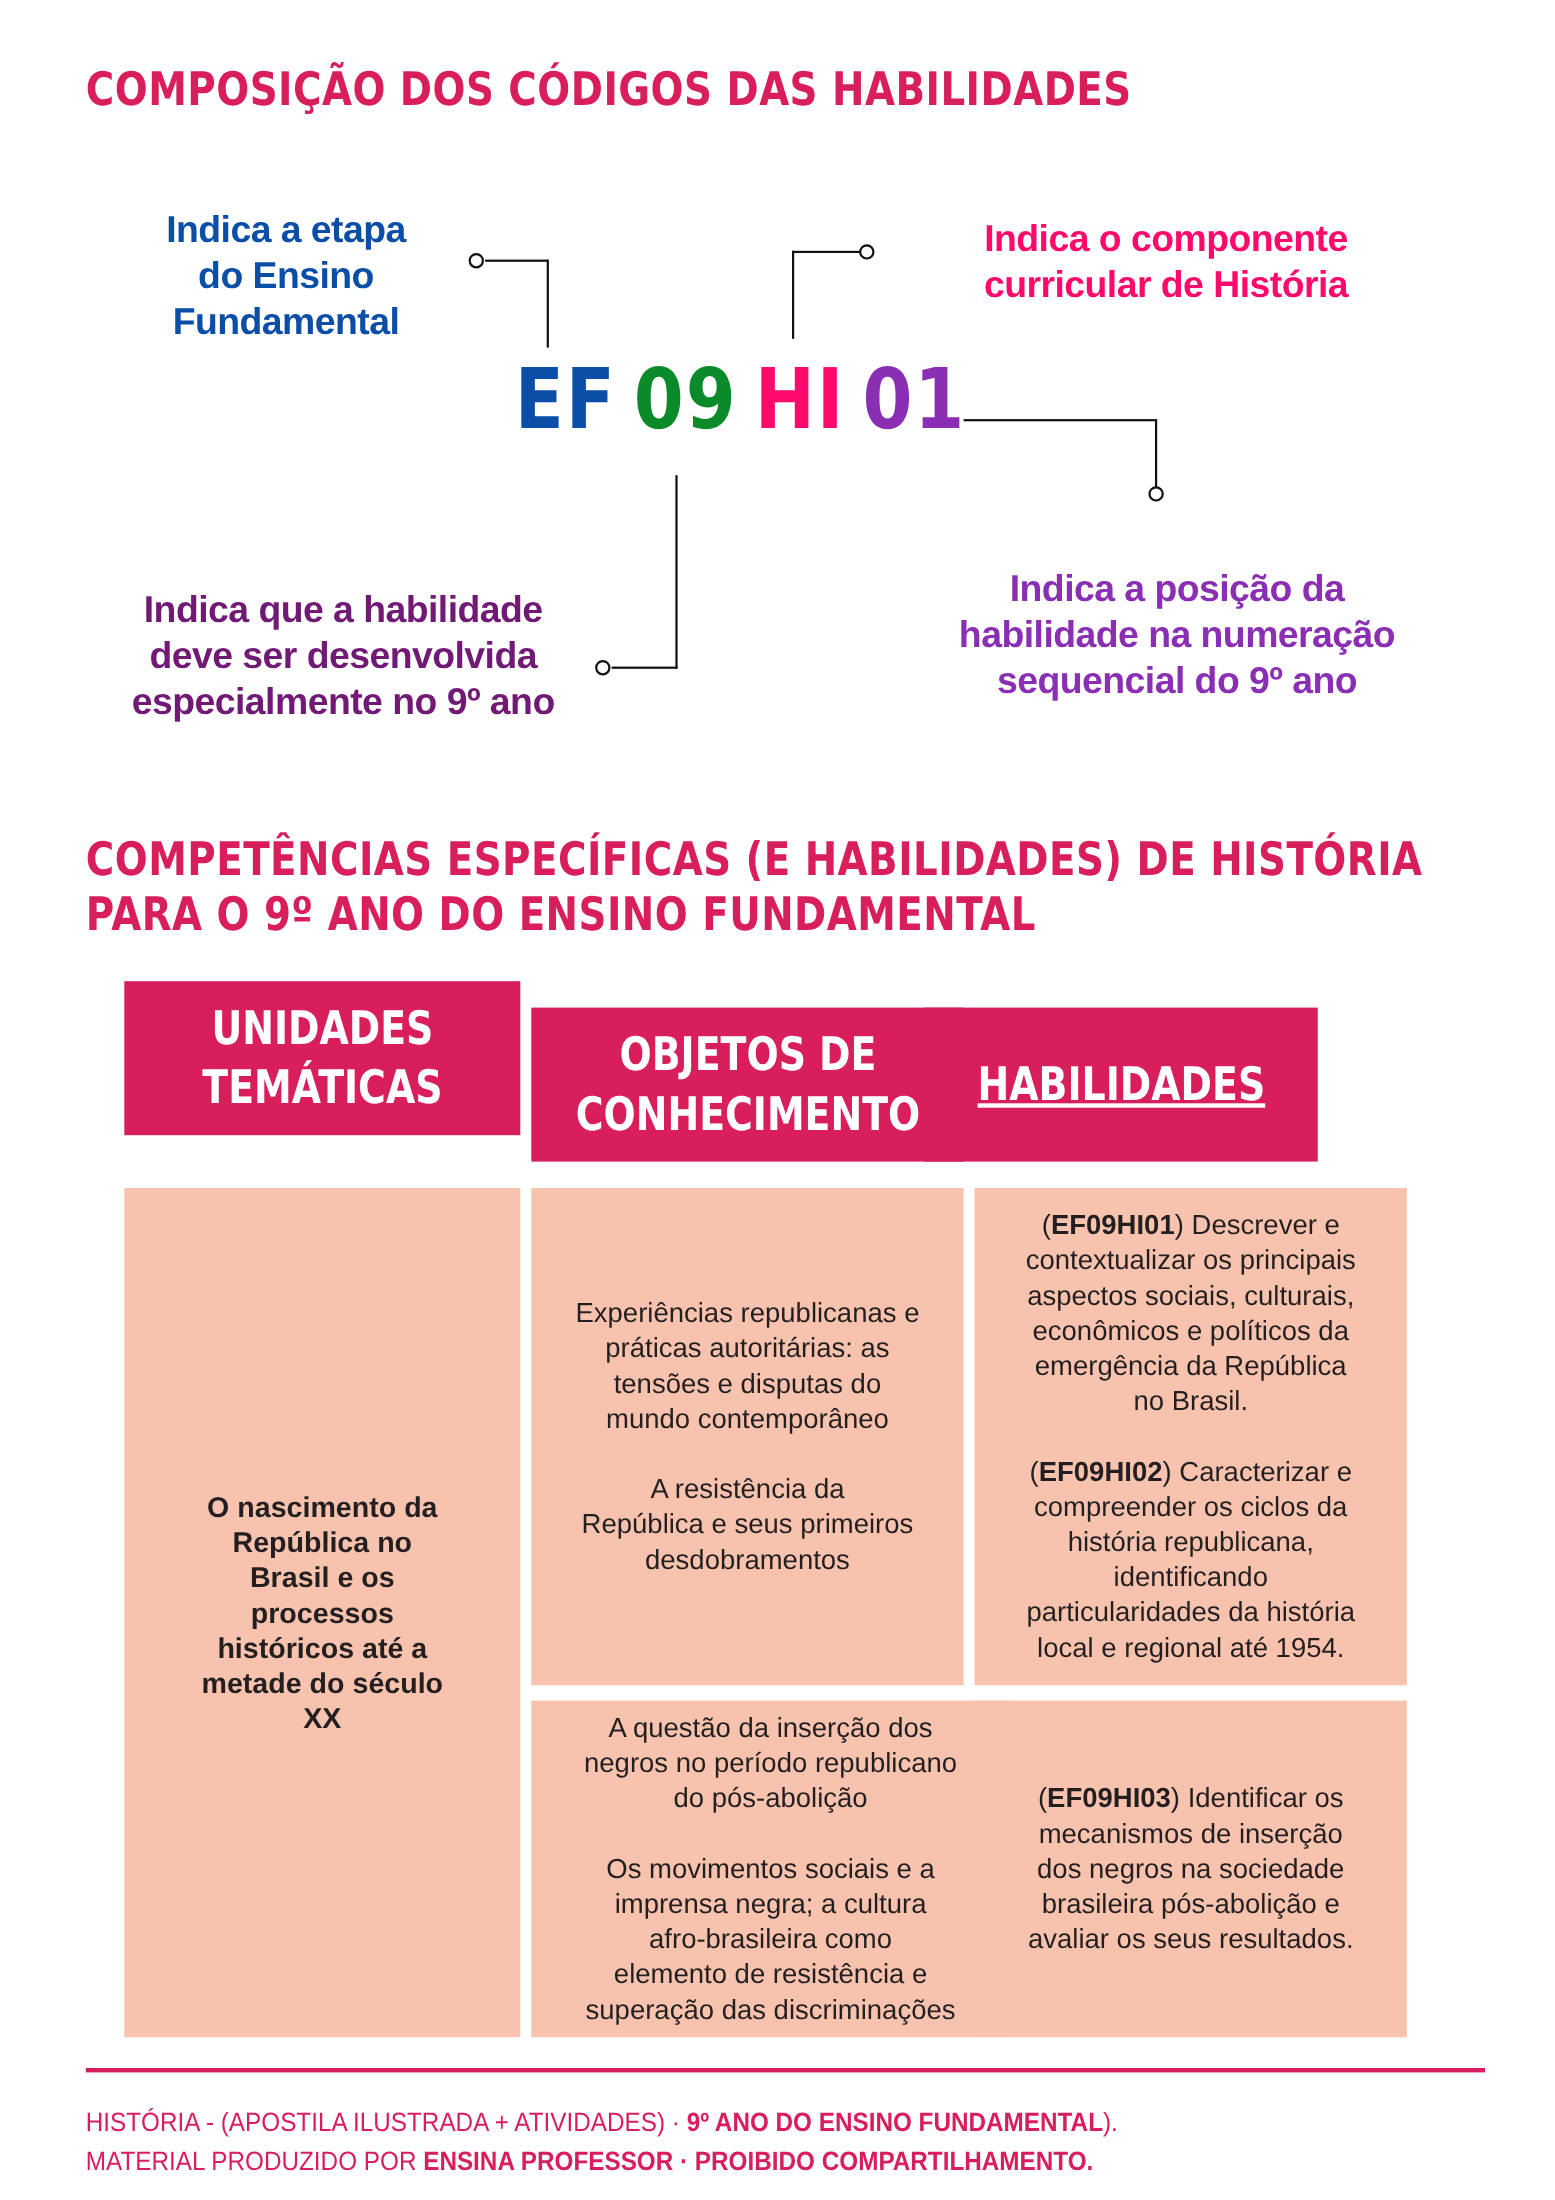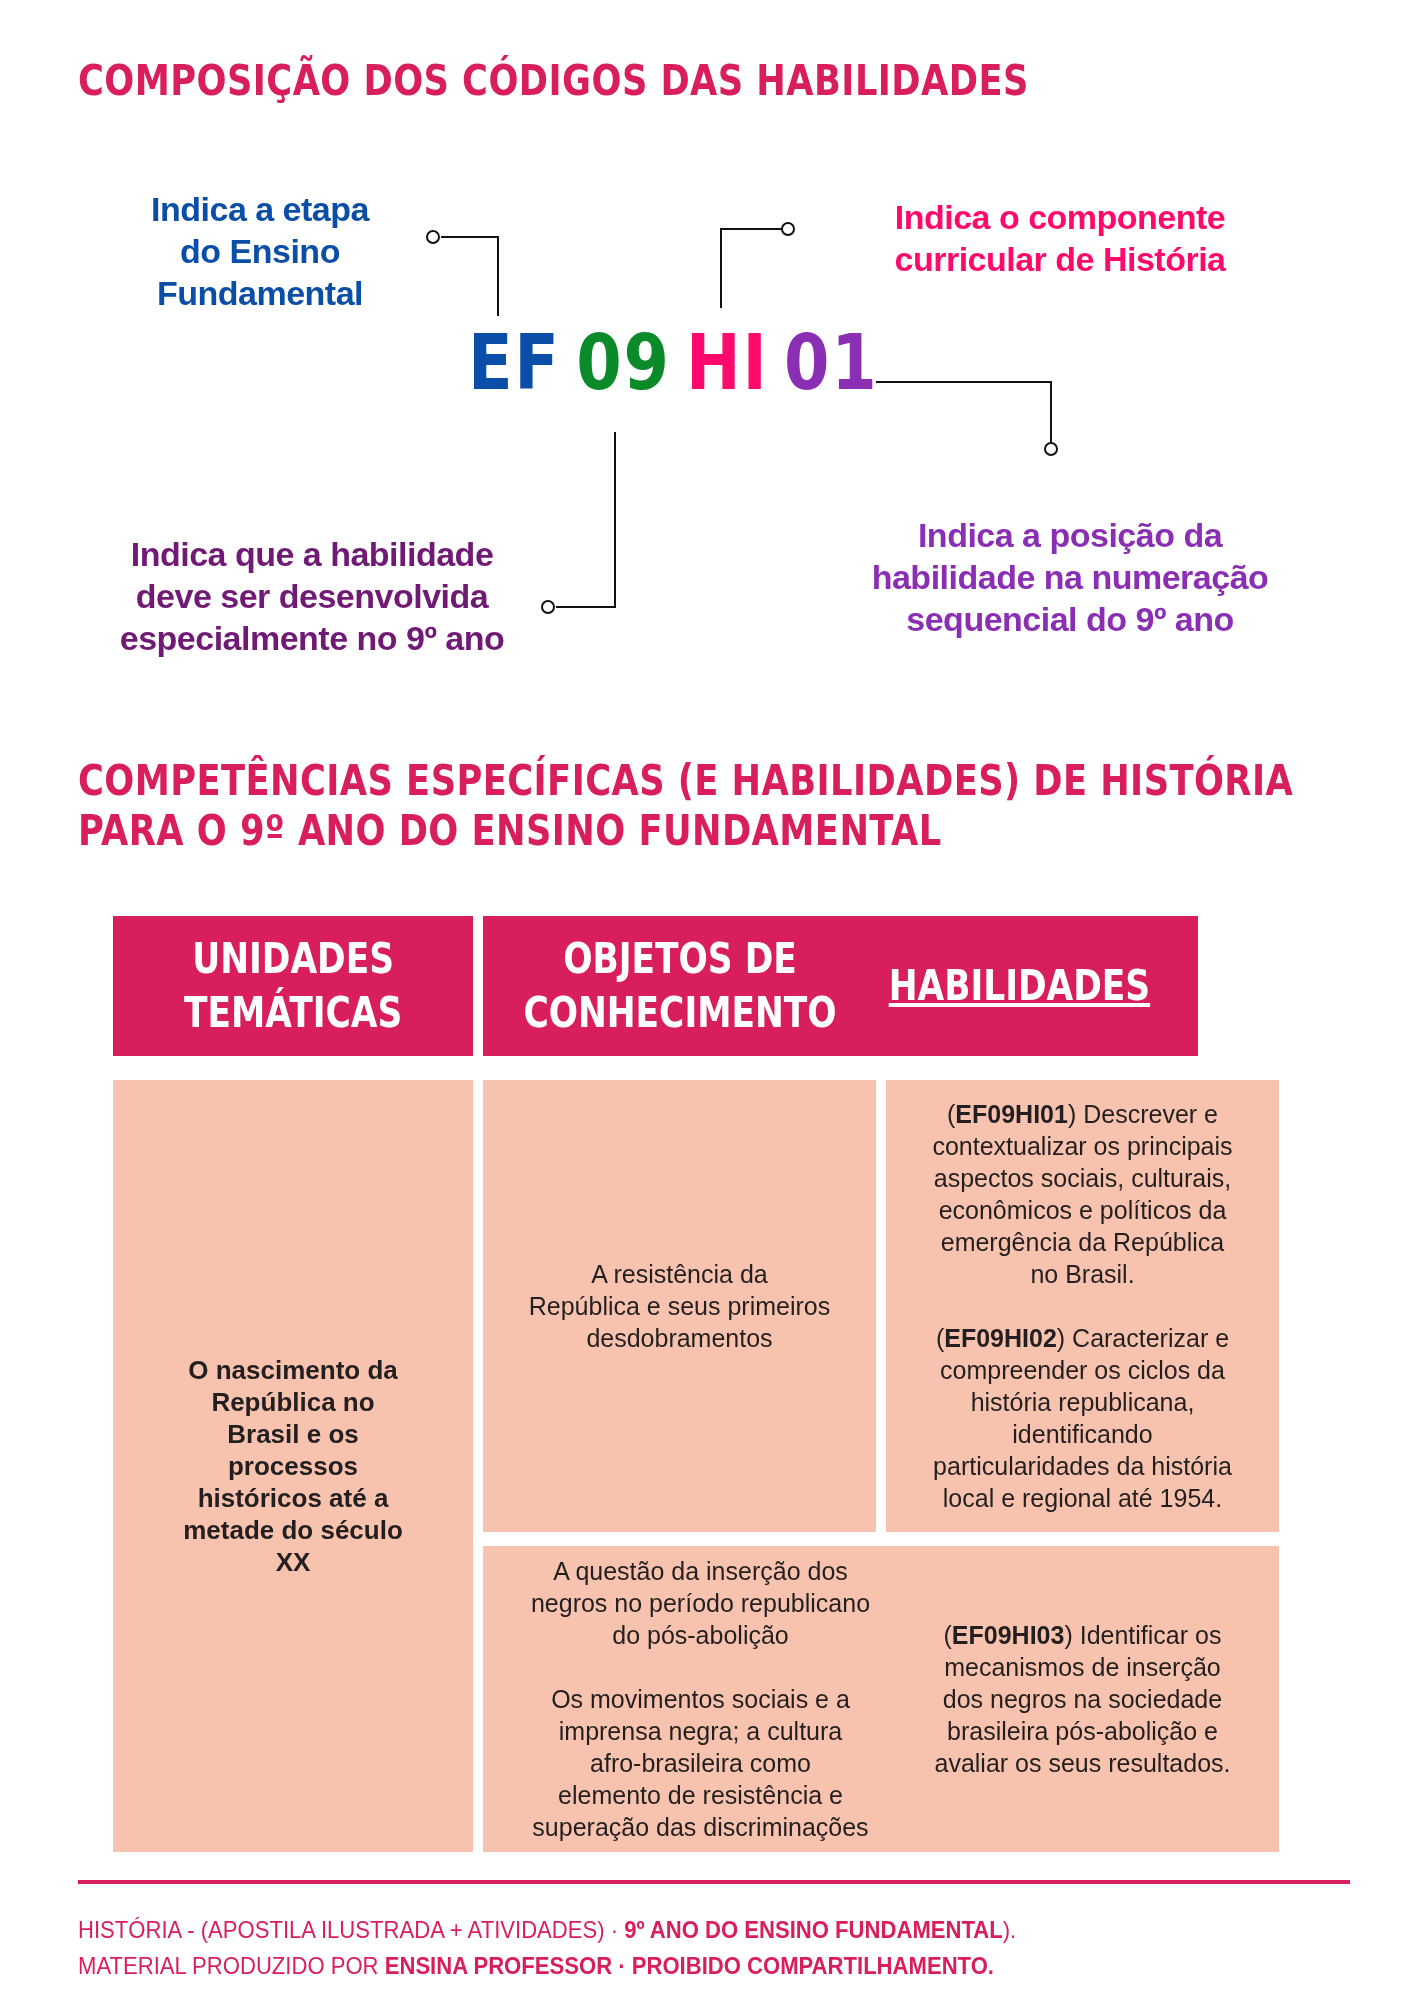--- a/index.html
+++ b/index.html
@@ -86,21 +86,21 @@
 <div class="line" style="left:556px; top:606px; width:60px; height:2px;"></div>
 <div class="dot" style="left:541px; top:600px;"></div>
 
 <div class="line" style="left:876px; top:381px; width:175px; height:2px;"></div>
 <div class="line" style="left:1050px; top:381px; width:2px; height:62px;"></div>
 <div class="dot" style="left:1044px; top:442px;"></div>
 
 <div class="abs h-title" style="left:78px; top:756px;">COMPETÊNCIAS ESPECÍFICAS (E HABILIDADES) DE HISTÓRIA</div>
 <div class="abs h-title" style="left:78px; top:806px;">PARA O 9º ANO DO ENSINO FUNDAMENTAL</div>
 
-<div class="th" style="left:113px; top:916px; width:360px; height:140px;">
+<div class="th" style="left:113px; top:892px; width:360px; height:140px;">
   <span>UNIDADES
 TEMÁTICAS</span>
 </div>
 <div class="th" style="left:483px; top:916px; width:393px; height:140px;">
   <span>OBJETOS DE
 CONHECIMENTO</span>
 </div>
 <div class="th" style="left:840px; top:916px; width:358px; height:140px;text-decoration:underline;">
   <span>HABILIDADES</span>
 </div>
@@ -110,20 +110,24 @@
 República no
 Brasil e os
 processos
 históricos até a
 metade do século
 XX</div>
 </div>
 
 <div class="td" style="left:483px; top:1080px; width:393px; height:452px;">
   <div class="hab">
+    <p class="txt">Experiências republicanas e
+práticas autoritárias: as
+tensões e disputas do
+mundo contemporâneo</p>
     <p class="txt">A resistência da
 República e seus primeiros
 desdobramentos</p>
   </div>
 </div>
 <div class="td" style="left:886px; top:1080px; width:393px; height:452px;">
   <div class="hab">
     <p class="txt">(<span class="code-bold">EF09HI01</span>) <span>Descrever e
 contextualizar os principais
 aspectos sociais, culturais,

